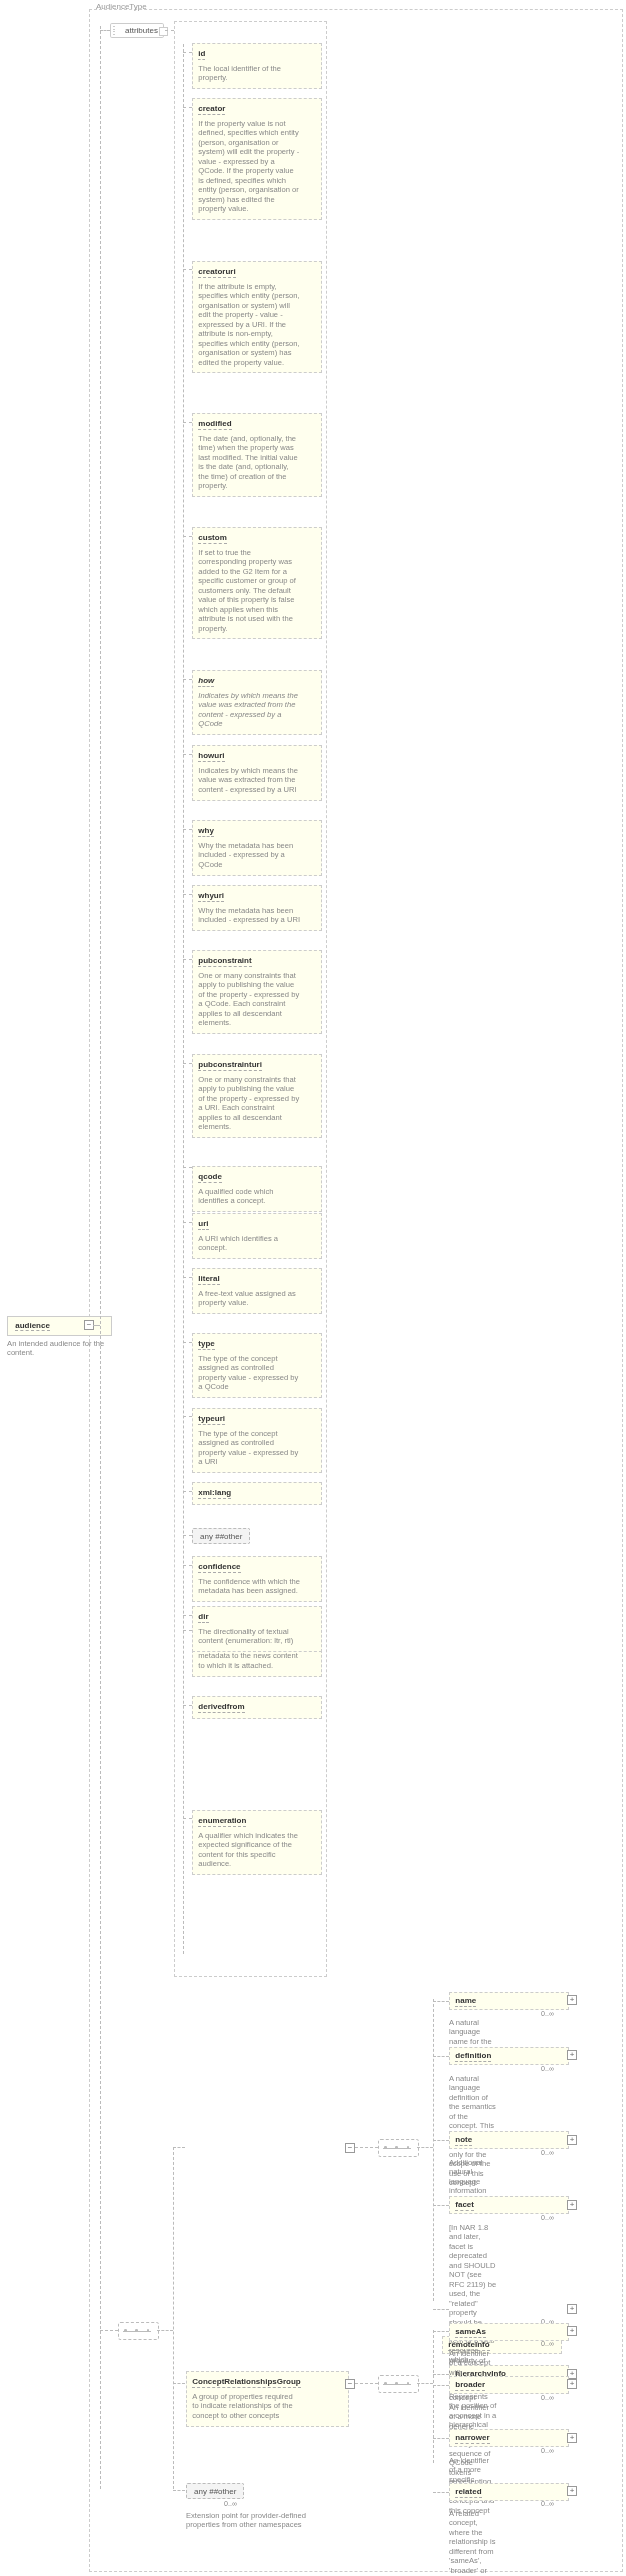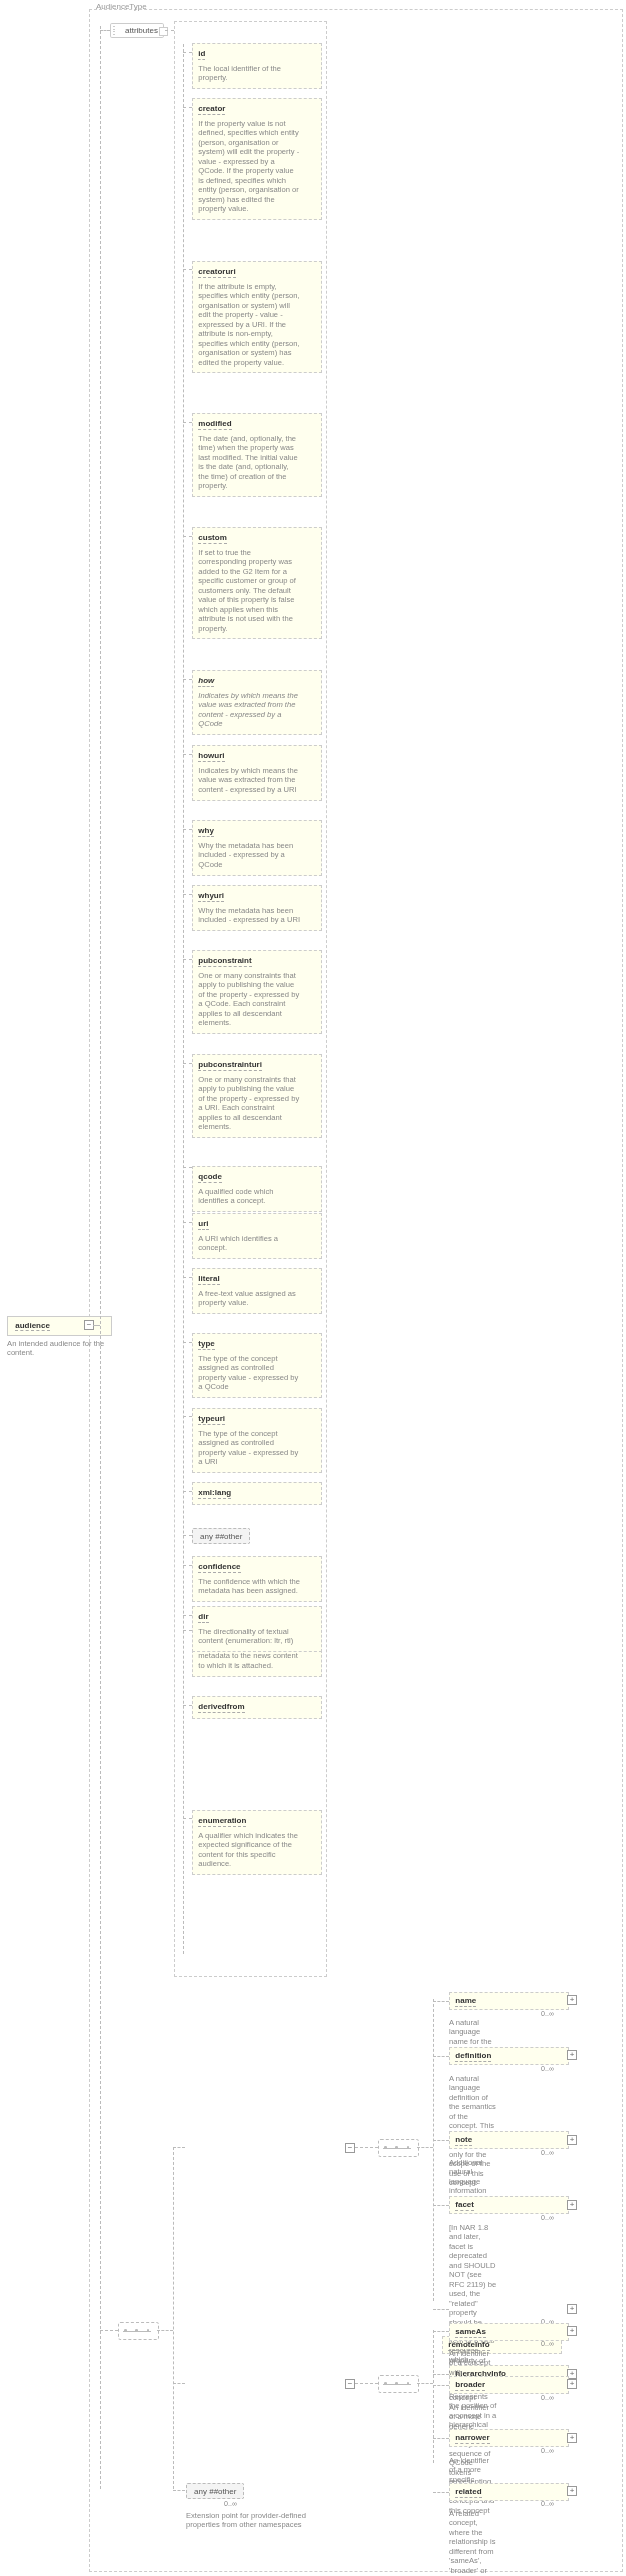--- a/index.html
+++ b/index.html
@@ -140,20 +140,24 @@
       <div class="card" style="left: 541px; top: 2318px;">0..∞</div>
       <div class="desc-below" style="left: 449px; top: 2327px; max-width: 133px;">A link to an item or a web resource which provides information about the concept</div>
       <div class="dline" style="left: 433px; top: 2374px; width: 16px;"></div>
       <div class="box" style="left: 449px; top: 2365px; width: 107px; padding: 2.7px 5.3px;"><span class="n">hierarchyInfo</span></div>
       <div class="expand" style="left: 567px; top: 2369px;">+</div>
       <div class="card" style="left: 541px; top: 2383px;">0..∞</div>
       <div class="desc-below" style="left: 449px; top: 2392px; max-width: 133px;">Represents the position of a concept in a hierarchical taxonomy tree by a sequence of QCode tokens representing the ancestor concepts and this concept</div>
     </div>
 
 <div class="dline" style="left:173px;top:2383px;width:12.4px"></div>
+<div class="box" style="left:186px;top:2371px;width:147px">
+  <span class="n">ConceptRelationshipsGroup</span>
+  <div class="d">A group of properties required to indicate relationships of the concept to other concepts</div>
+</div>
 <div class="expand" style="left:345px;top:2379px">−</div>
 <div class="dline" style="left:355px;top:2383px;width:23px"></div>
 <div class="seq dashed" style="left:378px;top:2375px">
       <div class="dots">
         <span></span>
         <span></span>
         <span></span>
       </div>
     </div>
 <div class="dline" style="left:417px;top:2383px;width:16px"></div>

